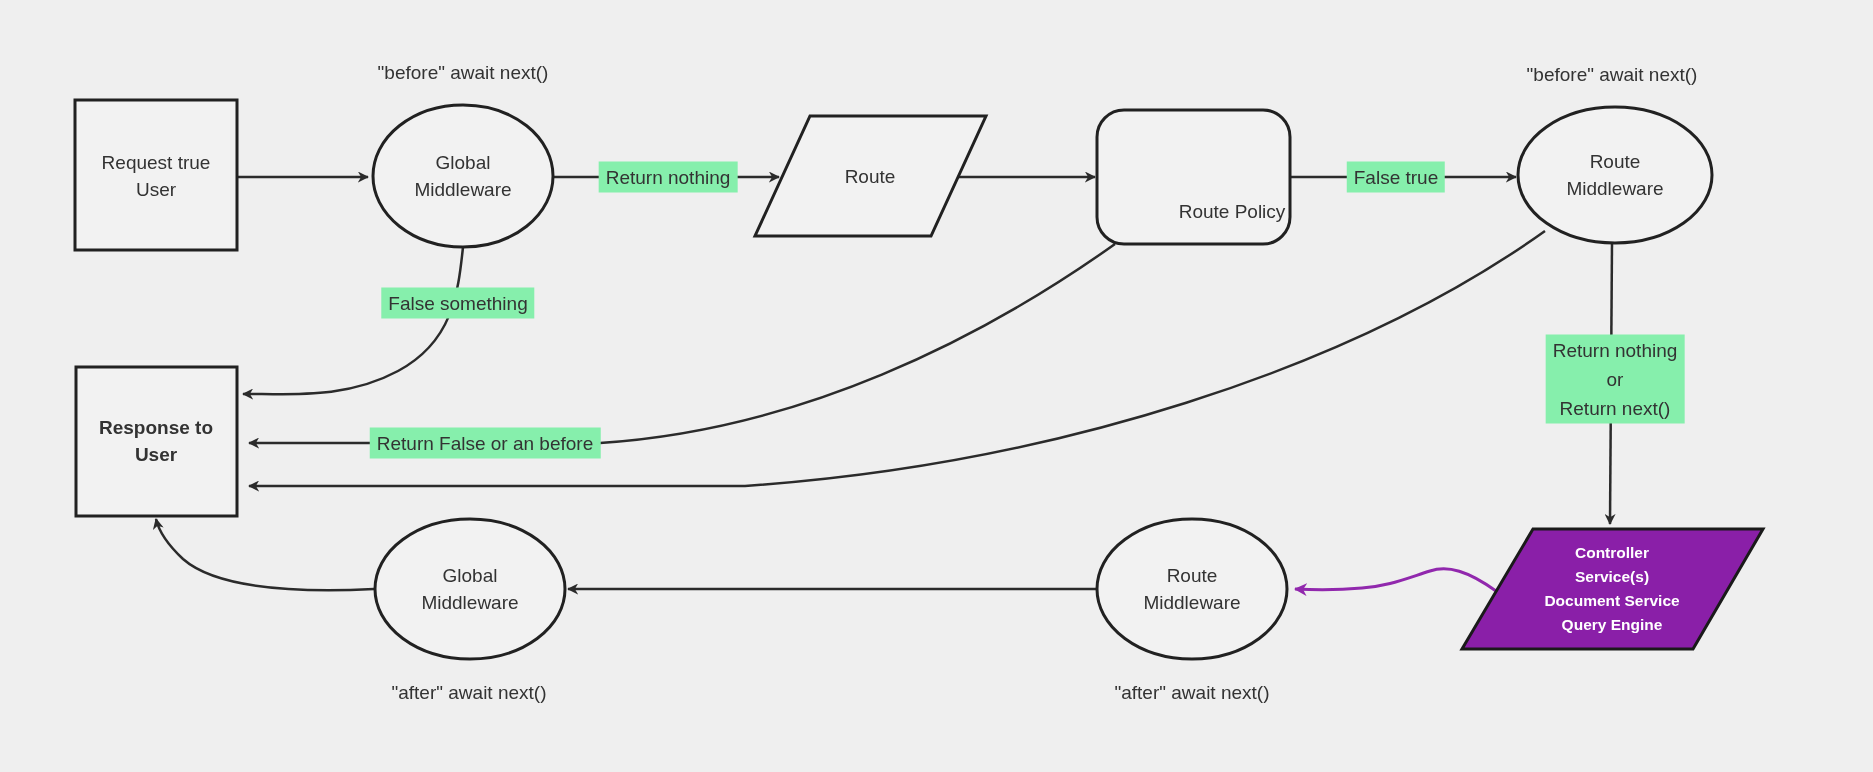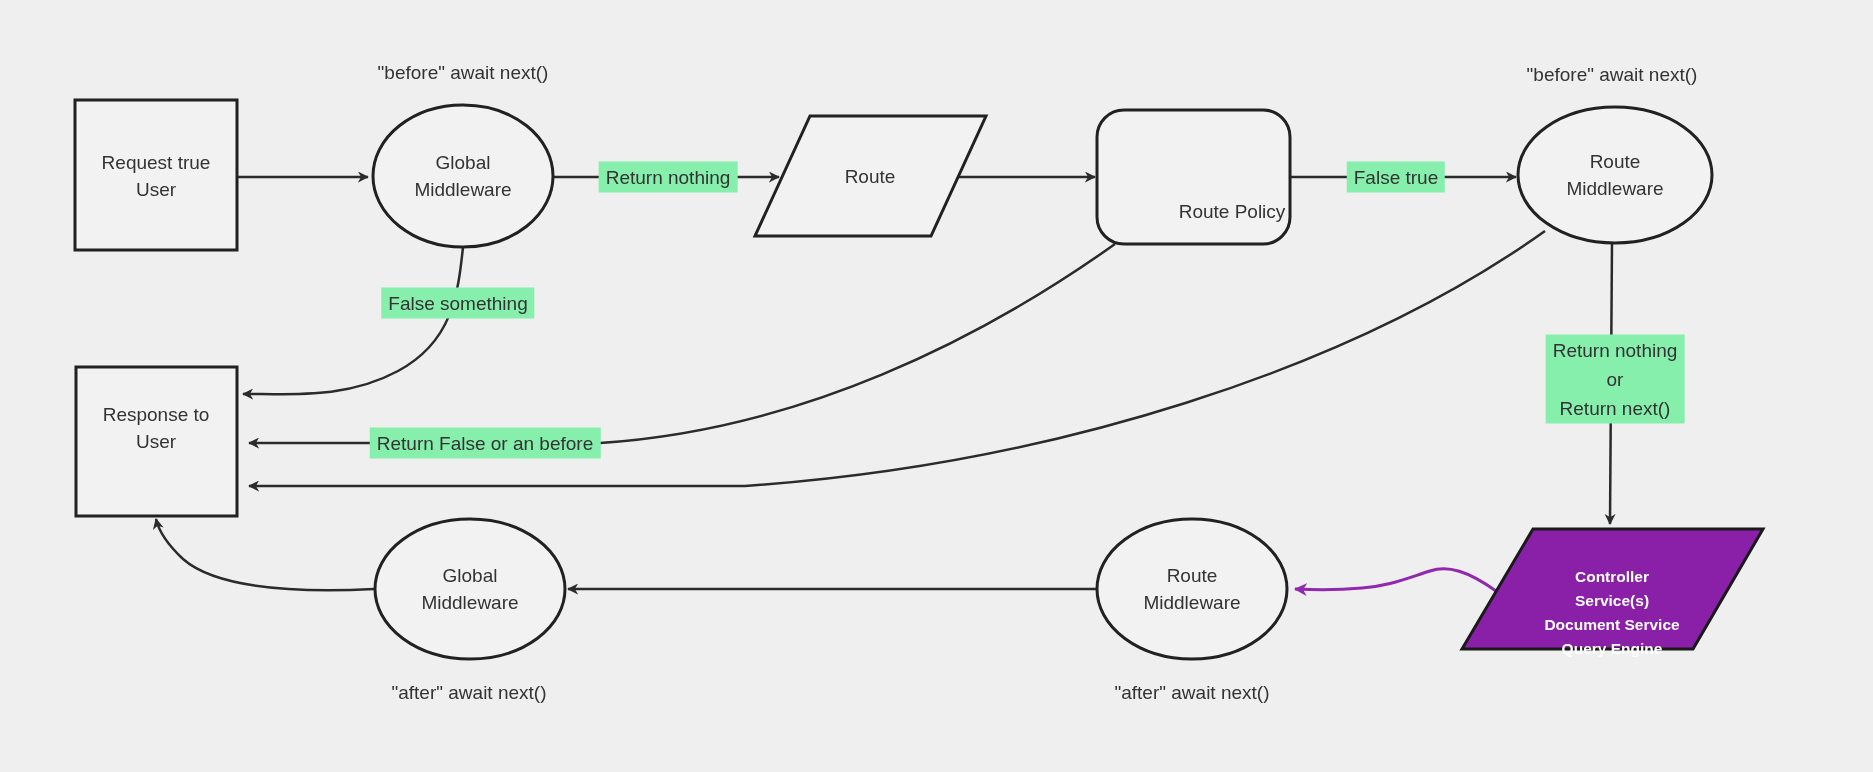--- a/index.html
+++ b/index.html
@@ -94,27 +94,27 @@
   </svg>
 
   <div class="node-label" style="left:156px;top:176px;">Request true
 User</div>
   <div class="node-label" style="left:463px;top:176px;">Global
 Middleware</div>
   <div class="node-label" style="left:870px;top:176px;">Route</div>
   <div class="node-label" style="left:1232px;top:177px;margin-top:34px;">Route Policy</div>
   <div class="node-label" style="left:1615px;top:175px;">Route
 Middleware</div>
-  <div class="node-label" style="left:156px;top:428px;">Response to
+  <div class="node-label" style="left:156px;top:441px;font-weight:bold;">Response to
 User</div>
   <div class="node-label" style="left:470px;top:589px;">Global
 Middleware</div>
   <div class="node-label" style="left:1192px;top:589px;">Route
 Middleware</div>
-  <div class="purple-label" style="left:1612px;top:589px;margin-top:24px;">Controller
+  <div class="purple-label" style="left:1612px;top:589px;">Controller
 Service(s)
 Document Service
 Query Engine</div>
 
   <div class="annotation" style="left:463px;top:73px;">"before" await next()</div>
   <div class="annotation" style="left:1612px;top:75px;">"before" await next()</div>
   <div class="annotation" style="left:469px;top:693px;">"after" await next()</div>
   <div class="annotation" style="left:1192px;top:693px;">"after" await next()</div>
 
   <div class="edge-label" style="left:668px;top:177px;">Return nothing</div>

